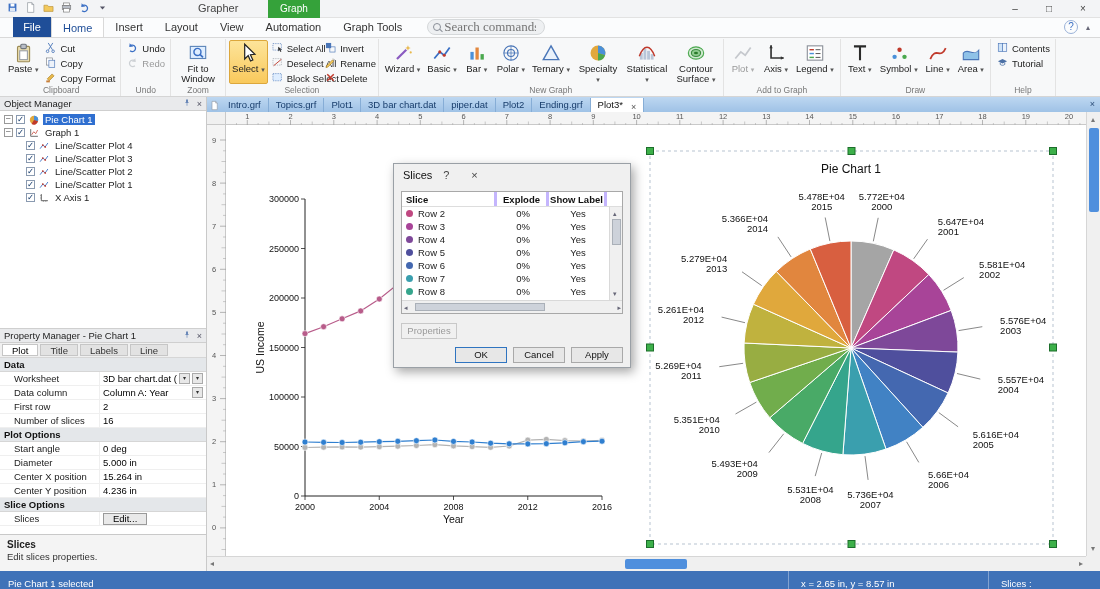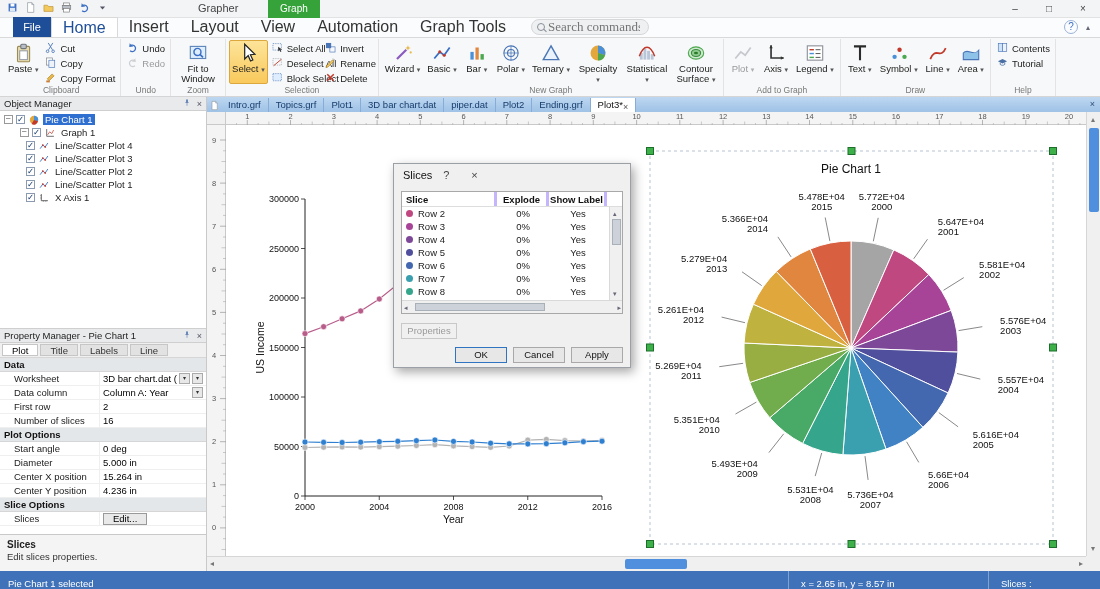--- a/index.html
+++ b/index.html
@@ -12,21 +12,21 @@
   .qa { display:flex; align-items:center; gap:2px; padding-left:4px; }
   .qa-btn { width:16px; height:15px; display:flex; align-items:center; justify-content:center; }
   .app-title { position:absolute; left:198px; top:2px; font-size:11px; color:#444; }
   .ctx-tab { position:absolute; left:268px; top:0; height:18px; padding:0 12px; background:#35a23a; color:#fff; font-size:10px; line-height:18px; }
   .win-controls { position:absolute; right:0; top:0; display:flex; height:18px; }
   .win-btn { width:34px; text-align:center; line-height:17px; font-size:10px; color:#444; }
 
   
   .tabrow { position:absolute; left:0; top:18px; width:1100px; height:20px; background:#fbfcfd; border-bottom:1px solid #d9d9d9; display:flex; align-items:flex-end;padding-left:13px; }
   .file-tab { width:38px; height:20px; background:#1f4e98; color:#fff; text-align:center; line-height:20px; font-size:11px; }
-  .rtab { padding:0 11px; height:20px; line-height:20px; color:#333; font-size:16px; }
+  .rtab { padding:0 11px; height:20px; line-height:20px; color:#333; font-size:11px; }
   .rtab.active { background:#fff; color:#1f4e98; border:1px solid #d9d9d9; border-bottom:none; }
   .searchbox { margin-left:14px; margin-bottom:2px; height:16px; width:118px; border-radius:8px; background:#eef0f2; border:1px solid #d5d8da; display:flex; align-items:center; padding:0 5px; gap:3px; }
   .searchbox input { border:none; background:transparent; outline:none; font-size:13px; width:92px; color:#666; font-family:Liberation Serif, serif;}
   .search-glyph { width:8px; height:8px; border:1.2px solid #8a8f98; border-radius:50%; position:relative; flex:none;}
   .search-glyph::after { content:""; position:absolute; width:4px; height:1.2px; background:#8a8f98; transform:rotate(45deg); left:5px; top:6px; }
   .tabrow-right { margin-left:auto; display:flex; align-items:center; gap:8px; padding-right:10px; height:20px; }
   .tr-icon { font-size:10px; color:#3a6fc4; width:14px; height:14px; border:1px solid #9ab2d8; border-radius:50%; text-align:center; line-height:12px; }
   .tr-caret { color:#667; font-size:8px; }
 
   
@@ -42,21 +42,21 @@
   .rsmall-col { display:flex; flex-direction:column; justify-content:flex-start; gap:1px; padding-top:1px; }
   .rsmall-col.wrap2 { flex-wrap:wrap; height:46px; width:106px; }
   .rbtn-small { display:flex; align-items:center; gap:3px; font-size:9.5px; height:14px; padding:0 2px; color:#222; width:52px; white-space:nowrap; }
   .rbtn-small.w-auto { width:auto; }
   .dim { opacity:.45; }
 
   
   .doctabs { position:absolute; left:207px; top:97px; width:893px; height:15px; background:linear-gradient(#bdd7f1,#9fc2e6); display:flex; align-items:flex-end; }
   .dt-page { width:14px; height:14px; display:flex; align-items:center; justify-content:center; }
   .dtab { height:14px; line-height:14px; padding:0 7px; font-size:9.5px; color:#173c6b; border-right:1px solid #86add6; white-space:nowrap; }
-  .dtab.active { background:#fff; color:#111; display:flex; align-items:flex-end; gap:0; }
+  .dtab.active { background:#fff; color:#111; display:flex; align-items:flex-end; gap:8px; }
   .dtab-close { color:#555; font-size:9px; line-height:9px; }
   .dt-end { margin-left:auto; padding:0 5px; color:#2c4c77; font-size:9px; line-height:15px; }
 
   
   .leftcol { position:absolute; left:0; top:97px; width:207px; height:475px; background:#f0f0f0; border-right:1px solid #c9c9c9; display:flex; flex-direction:column; }
   .panel-header { height:14px; background:#e9eaec; border-bottom:1px solid #cfcfcf; display:flex; align-items:center; font-size:9.5px; padding:0 4px; gap:5px; flex:none; }
   .panel-header .ph-title { flex:1; color:#222; }
   .ph-icon { font-size:9px; color:#556; line-height:10px; }
   .tree { height:218px; background:#ffffff; border-bottom:1px solid #cfcfcf; overflow:hidden; padding-top:2px; flex:none; }
   .titem { height:13px; display:flex; align-items:center; gap:3px; font-size:9.5px; }
@@ -552,21 +552,21 @@
         <span style="width: 12px; height: 12px; display: flex; align-items: center;">
           <svg width="12" height="12" viewBox="0 0 20 20" aria-hidden="true">
             <circle cx="10" cy="10" r="7" fill="#e2a83d"></circle>
             <path d="M10 10 L10 3 A7 7 0 0 1 16.6 12.2 Z" f="" fill="#4a90d9"></path>
             <path d="M10 10 L10 3 A7 7 0 0 1 16.6 12.2 Z" fill="#4a90d9"></path>
             <path d="M10 10 L16.6 12.2 A7 7 0 0 1 6 16.8 Z" fill="#c0392b"></path>
           </svg>
         </span>
         <span class="lbl">Pie Chart 1</span>
       </div>
-      <div class="titem" style="padding-left: 20px;">
+      <div class="titem" style="padding-left: 4px;">
         <span class="exp"></span>
         <span class="cb"></span>
         <span style="width: 12px; height: 12px; display: flex; align-items: center;">
           <svg width="12" height="12" viewBox="0 0 20 20" aria-hidden="true">
             <path d="M4.5 3.5 V15.5 H16.5" fill="none" stroke="#555" stroke-width="1.4"></path>
             <polyline points="6,13 9.5,8 13,11 16,5" fill="none" stroke="#c0392b" stroke-width="1.2"></polyline>
           </svg>
         </span>
         <span class="lbl">Graph 1</span>
       </div>

